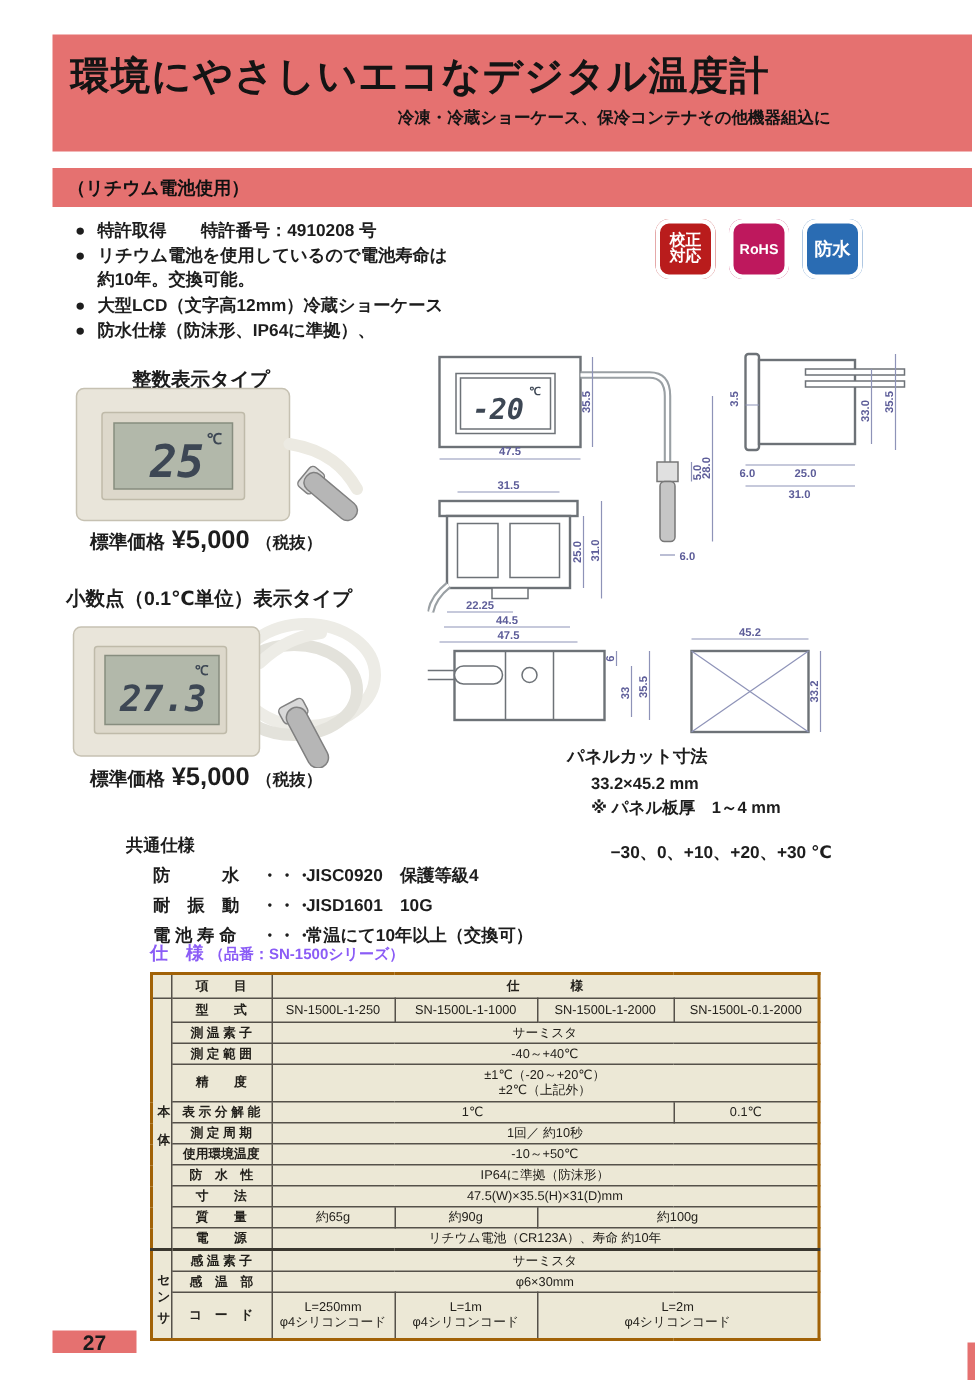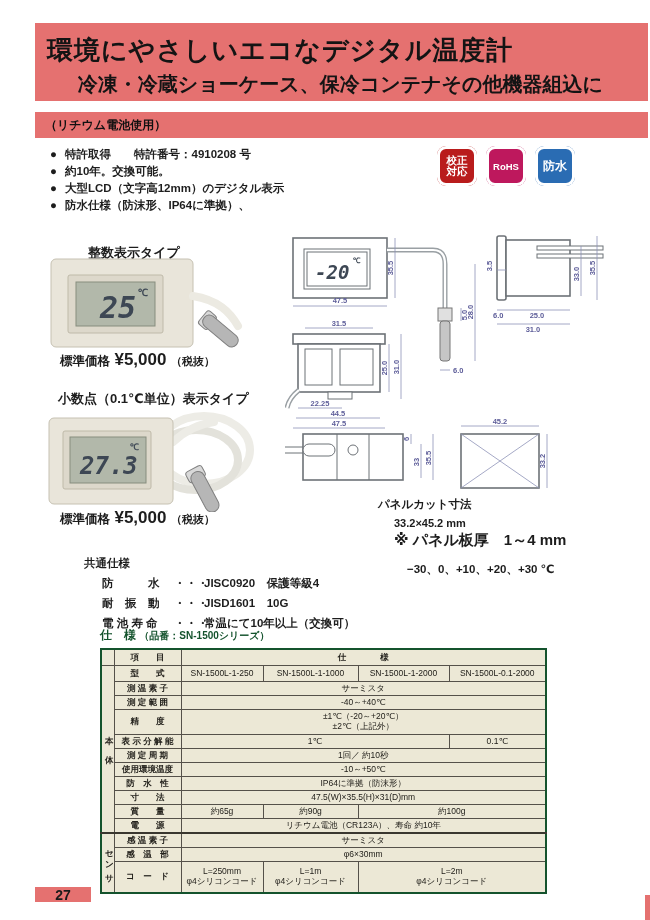--- a/index.html
+++ b/index.html
@@ -7,21 +7,21 @@
     width:650px;height:920px;position:relative;background:#ffffff;
     font-family:"Liberation Sans","DejaVu Sans",sans-serif;color:#222;
     overflow:hidden;
   }
   .abs{position:absolute;}
   .preline{white-space:pre-line;}
 
   
   .header-band{left:35px;top:23px;width:613px;height:78px;background:#e57170;}
   .header-title{padding:10px 0 0 12px;font-size:26px;font-weight:bold;color:#141414;letter-spacing:1px;}
-  .header-subtitle{margin-top:3px;padding-right:45px;text-align:right;font-size:20px;font-weight:bold;color:#141414;}
+  .header-subtitle{margin-top:3px;padding-right:94px;text-align:right;font-size:11px;font-weight:bold;color:#141414;}
   .section-bar{left:35px;top:112px;width:613px;height:26px;background:#e57170;display:flex;align-items:center;padding-left:10px;box-sizing:border-box;}
   .section-main{font-size:15.5px;font-weight:bold;color:#111;}
   .section-note{font-size:12px;font-weight:bold;color:#111;}
 
   
   .features{left:50px;top:146px;width:380px;font-size:11.5px;font-weight:bold;line-height:16px;color:#1d1d1d;}
   .feature{display:flex;margin-bottom:1px;}
   .fbullet{width:15px;flex:none;}
   .ftext{flex:1;}
 
@@ -48,39 +48,39 @@
   .dimline{stroke:#8e93b8;stroke-width:0.8;fill:none;}
   .dimtxt{fill:#5d5d99;font-size:7.5px;font-weight:bold;font-family:"Liberation Sans","DejaVu Sans",sans-serif;}
   .cable{stroke:#9aa0a4;stroke-width:5;fill:none;}
   .cablein{stroke:#ffffff;stroke-width:2.2;fill:none;}
   .metal{fill:#c6c6c6;stroke:#777;stroke-width:1;}
   .metal2{fill:#e0e0e0;stroke:#777;stroke-width:1;}
 
   .panel-text{left:378px;top:497px;font-weight:bold;color:#1d1d1d;}
   .pt-title{font-size:11.5px;}
   .pt-size{font-size:11px;margin:5px 0 2px 16px;}
-  .pt-note{font-size:15px;margin-left:16px;}
+  .pt-note{font-size:11px;margin-left:16px;}
 
   
   .common{left:84px;top:556px;font-weight:bold;color:#1d1d1d;font-size:11.5px;}
   .common-title{margin-bottom:5px;}
   .common-row{display:flex;margin:0 0 5px 18px;}
   .cs-label{width:72px;}
   .cs-dots{width:30px;}
 
   .calib{left:345px;top:560px;font-weight:bold;color:#1d1d1d;font-size:11.5px;line-height:18px;}
   .calib .l2{margin-left:34px;}
   .calib .l3{margin-left:62px;}
 
   
   .spec-wrap{left:100px;top:627px;}
-  .spec-title{font-weight:bold;font-size:12px;margin-bottom:4px;color:#14532d;}
+  .spec-title{font-weight:bold;font-size:12px;margin-bottom:4px;color:#8b5cf6;}
   .spec-title .note{font-size:10px;}
   table.spec{border-collapse:collapse;background:#ece8d6;font-size:8.5px;color:#23211c;
-             border:2px solid #14532d;table-layout:fixed;width:445px;}
+             border:2px solid #a16207;table-layout:fixed;width:445px;}
   table.spec td{border:1px solid #55514a;padding:0 2px;text-align:center;height:13px;line-height:1.15;overflow:hidden;}
   td.lab{font-weight:bold;}
   td.grp{font-weight:bold;width:13px;padding:0;}
   .vert{writing-mode:vertical-rl;margin:0 auto;}
   .vmain{letter-spacing:2.2em;}
   .vsensor{letter-spacing:0.35em;}
   tr.sensor-start td{border-top:2px solid #3a372f;}
   tr.h15 td{height:15px;}
   tr.h24 td{height:24px;}
   tr.h30 td{height:30px;}
@@ -104,26 +104,27 @@
   </div>
 
   <div class="abs features">
     <div class="feature">
       <span class="fbullet">●</span>
       <span class="ftext"><span>特許取得　　特許番号：4910208 号</span></span>
     </div>
     <div class="feature">
       <span class="fbullet">●</span>
       <span class="ftext">
+        <div>リチウム電池を使用しているので電池寿命は</div>
         <div>約10年。交換可能。</div>
       </span>
     </div>
     <div class="feature">
       <span class="fbullet">●</span>
-      <span class="ftext"><span>大型LCD（文字高12mm）のデジタル表示</span></span>
+      <span class="ftext"><span>大型LCD（文字高12mm）冷蔵ショーケース</span></span>
     </div>
     <div class="feature">
       <span class="fbullet">●</span>
       <span class="ftext">
         <div>防水仕様（防沫形、IP64に準拠）、</div>
       </span>
     </div>
   </div>
 
   <div class="abs badges">
@@ -145,21 +146,21 @@
       <rect x="150" y="66" width="12" height="17" rx="3" fill="#d9d9d9" stroke="#808080"></rect>
       <rect x="152" y="68" width="42" height="13" rx="6" fill="#b6b6b6" stroke="#808080"></rect>
     </g>
   </svg>
   <div class="abs price" style="left:60px;top:350px;">
     <span class="p-label">標準価格</span>
     <span class="p-amount">¥5,000</span>
     <span class="p-note">（税抜）</span>
   </div>
 
-  <div class="abs product-label" style="left:58px;top:390px;">小数点（0.1℃単位）表示タイプ</div>
+  <div class="abs product-label" style="left:44px;top:390px;">小数点（0.1℃単位）表示タイプ</div>
   <svg class="abs" style="left:46px;top:402px;" width="215" height="110" viewBox="0 0 215 110">
     <ellipse cx="158" cy="48" rx="46" ry="34" stroke="#edece6" stroke-width="8" fill="none"></ellipse>
     <ellipse cx="150" cy="58" rx="42" ry="30" stroke="#e3e2db" stroke-width="8" fill="none"></ellipse>
     <path d="M127,40 C140,28 152,22 168,20" stroke="#edece6" stroke-width="8" fill="none" stroke-linecap="round"></path>
     <rect x="3" y="16" width="124" height="86" rx="5" fill="#e9e5da" stroke="#c6c1b2"></rect>
     <rect x="17" y="29" width="88" height="58" rx="2" fill="#ddd8cb" stroke="#bfbaa9"></rect>
     <rect x="24" y="35" width="76" height="46" fill="#b2b8aa" stroke="#878d7f"></rect>
     <text class="lcd7" x="34" y="72" font-size="24">27.3</text>
     <text class="lcdunit" x="84" y="48" font-size="9">℃</text>
     <g transform="rotate(62 158 88)">

